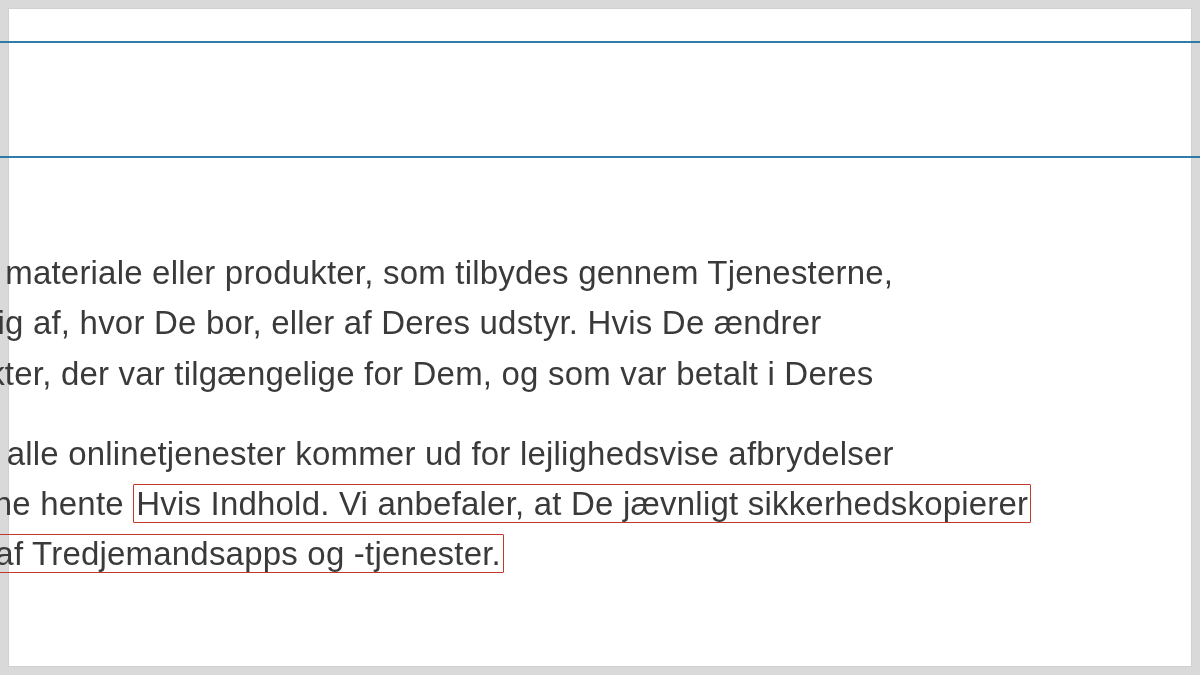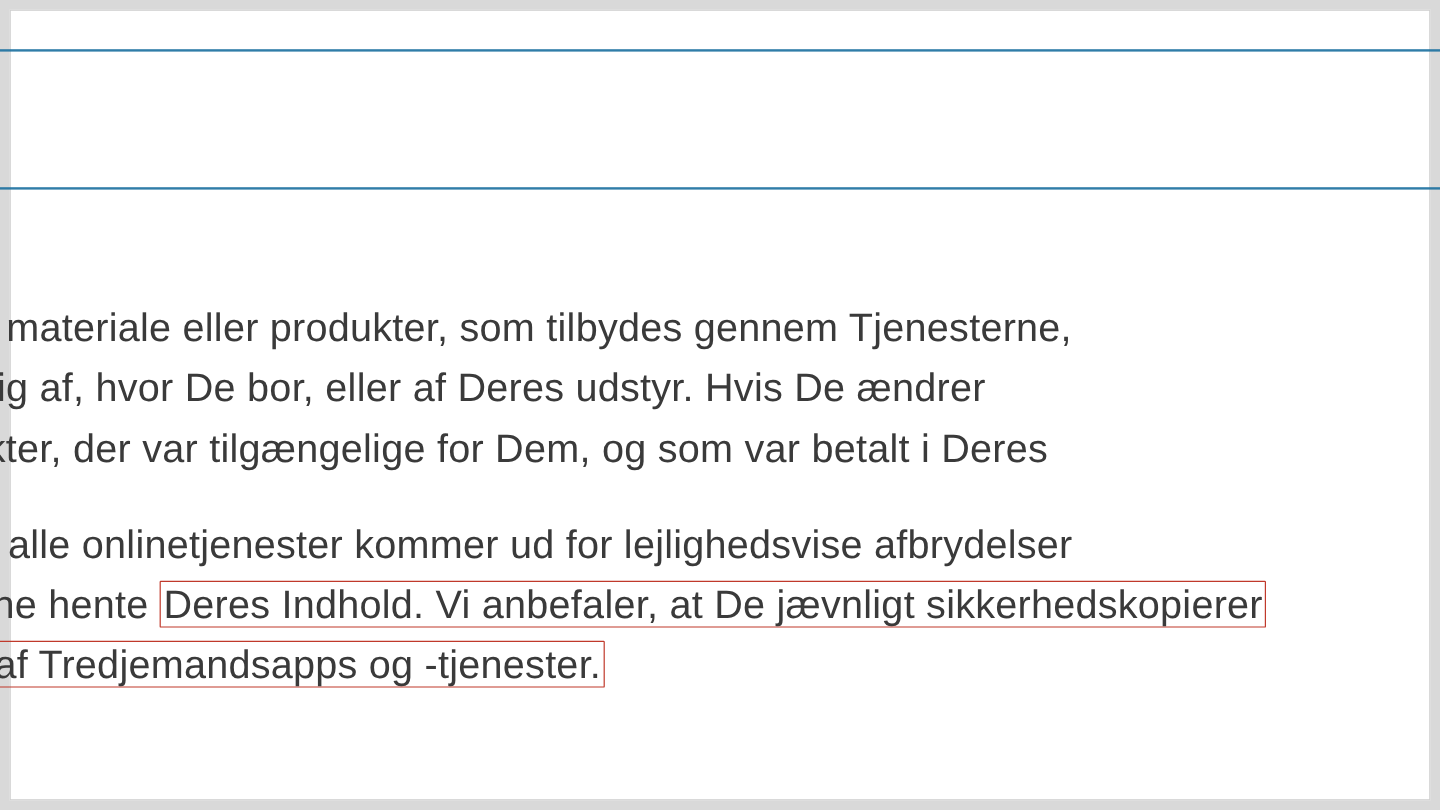--- a/index.html
+++ b/index.html
@@ -81,21 +81,21 @@
 
     <p class="body-text">
       <span class="line">og -Tjenesterne eller materiale eller produkter, som tilbydes gennem Tjenesterne,</span>
       <span class="line">r kan variere afhængig af, hvor De bor, eller af Deres udstyr. Hvis De ændrer</span>
       <span class="line">n erhverve de produkter, der var tilgængelige for Dem, og som var betalt i Deres</span>
     </p>
 
     <p class="body-text">
       <span class="line">sterne kørende, men alle onlinetjenester kommer ud for lejlighedsvise afbrydelser</span>
       <span class="line">
-        <span>De muligvis ikke kunne hente </span><span class="hl">Deres Indhold. Vi anbefaler, at De jævnligt sikkerhedskopierer</span>
+        <span>De muligvis ikke kunne hente </span><span class="hl">Hvis Indhold. Vi anbefaler, at De jævnligt sikkerhedskopierer</span>
       </span>
       <span class="line">
         <span class="hl">ller lagrer ved hjælp af Tredjemandsapps og -tjenester.</span>
       </span>
     </p>
 
   </div>
 </div>
 
 </body></html>

